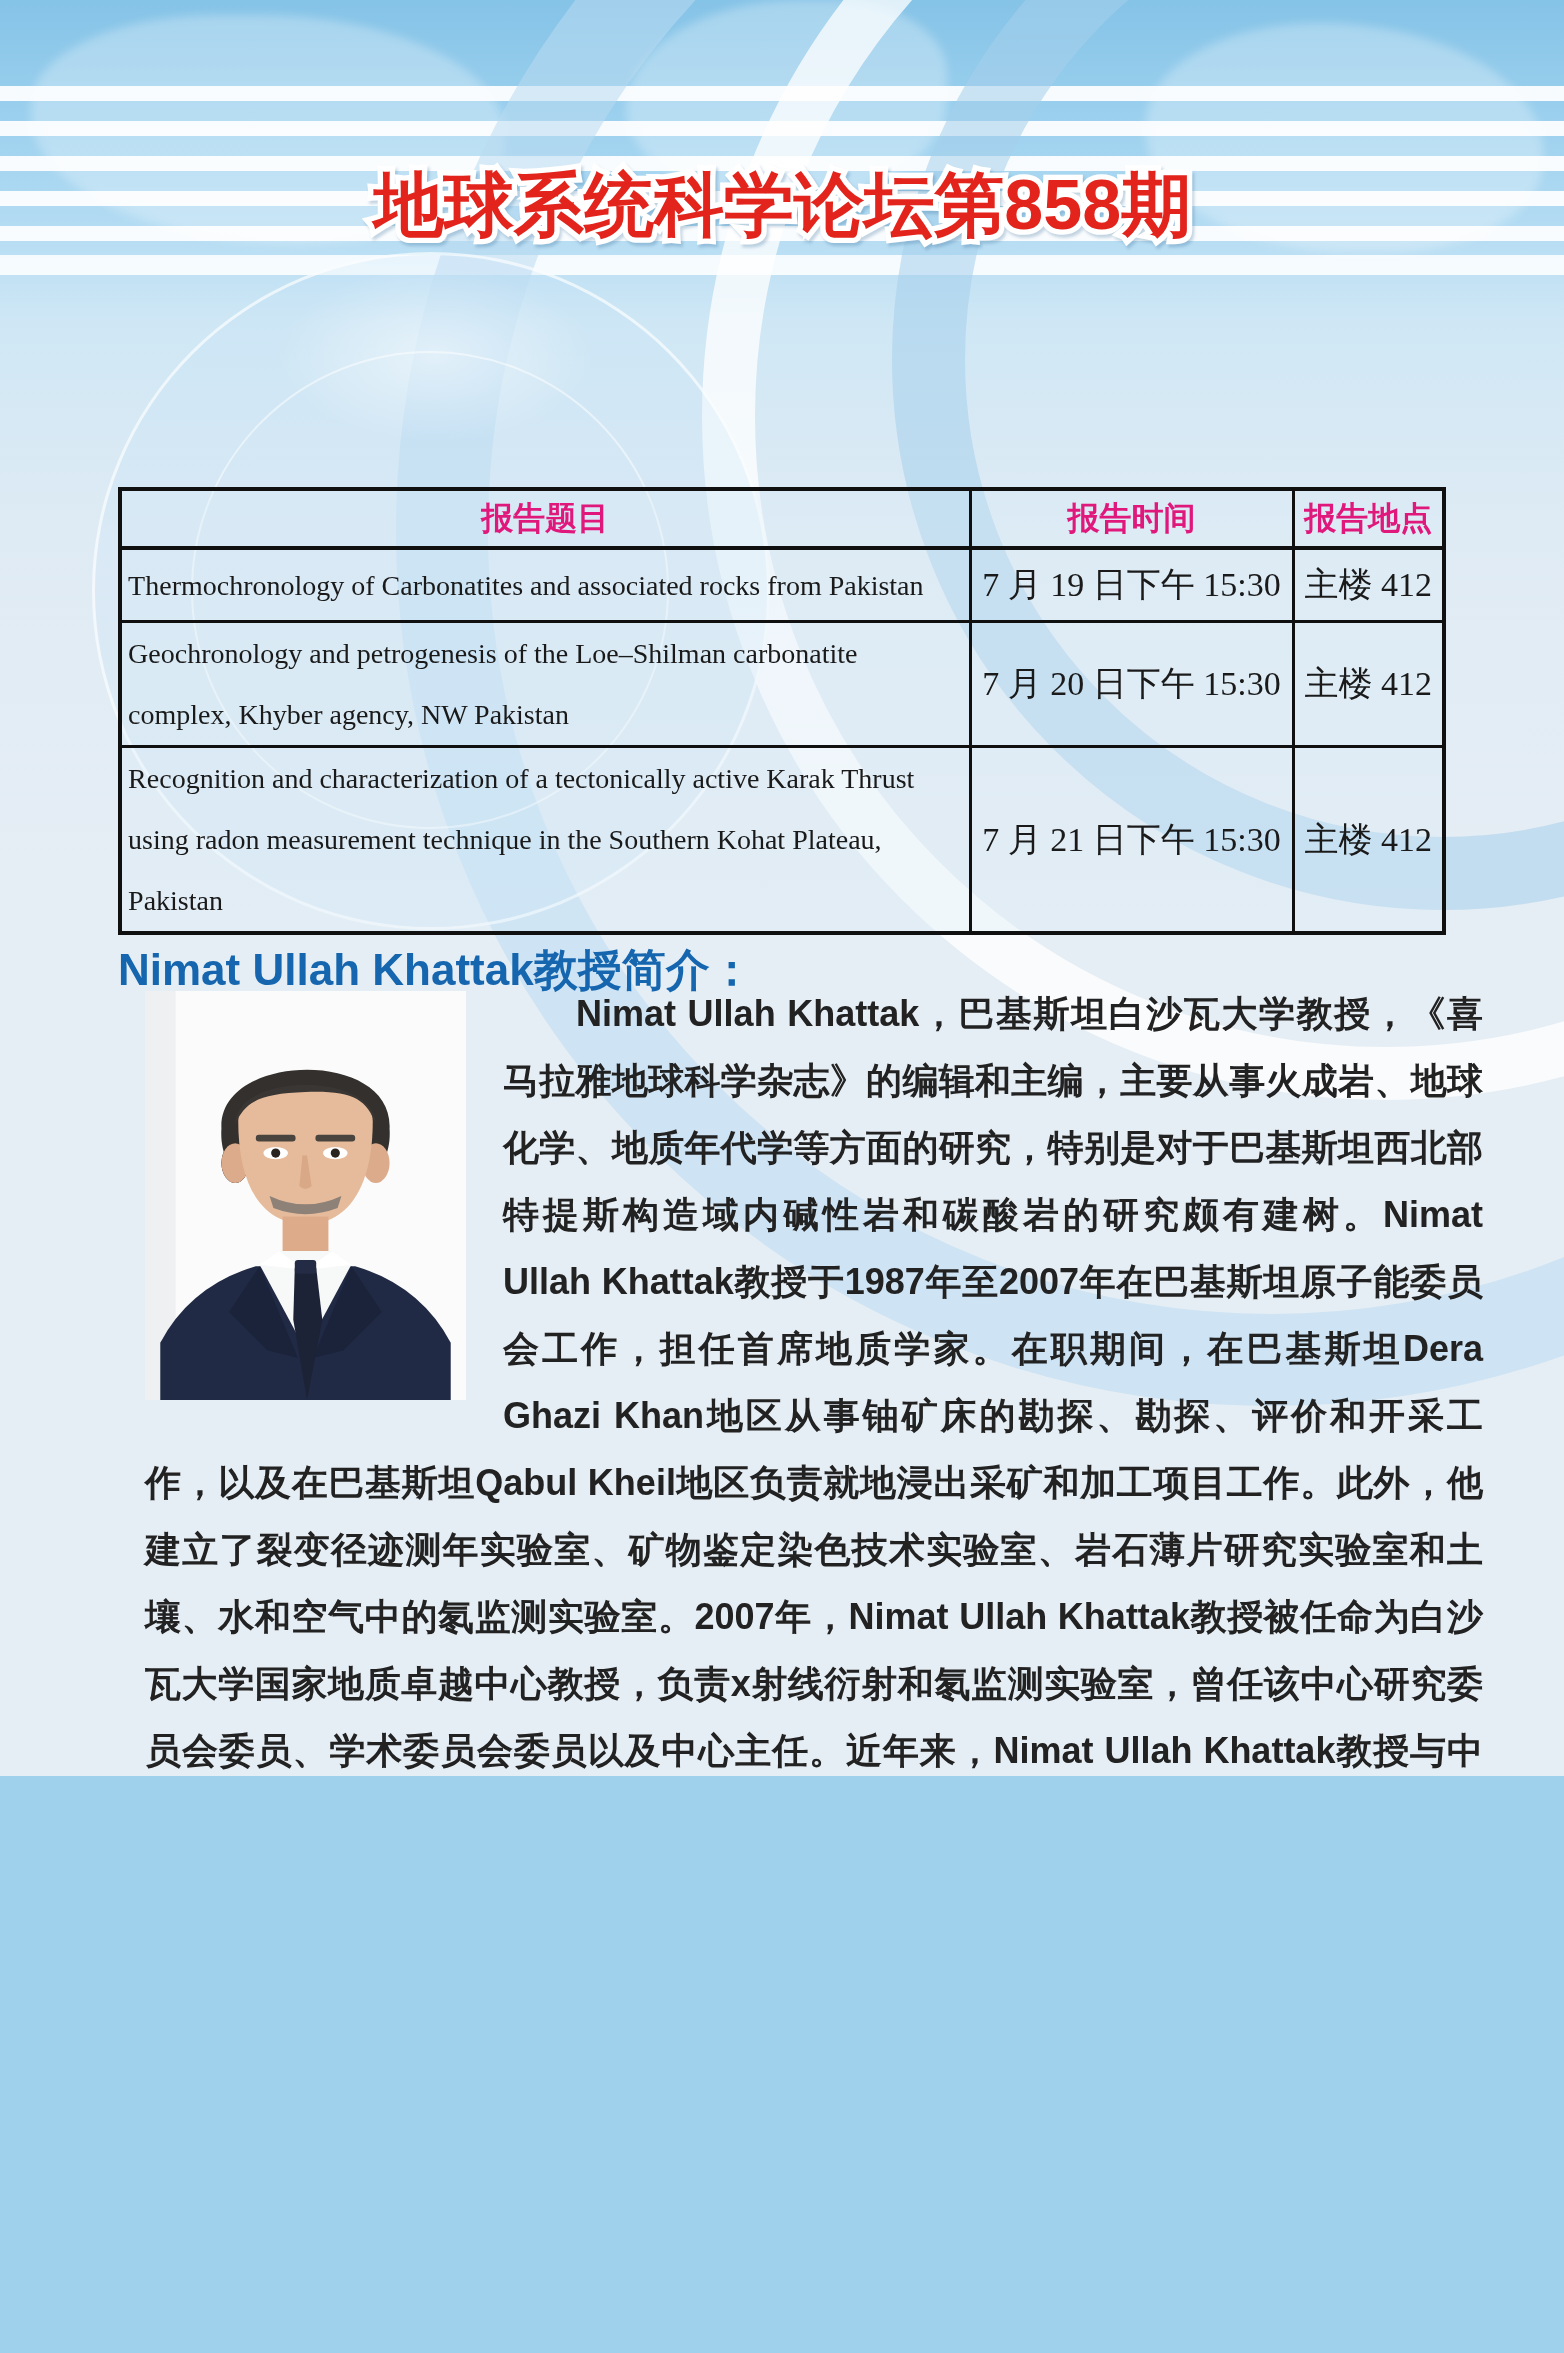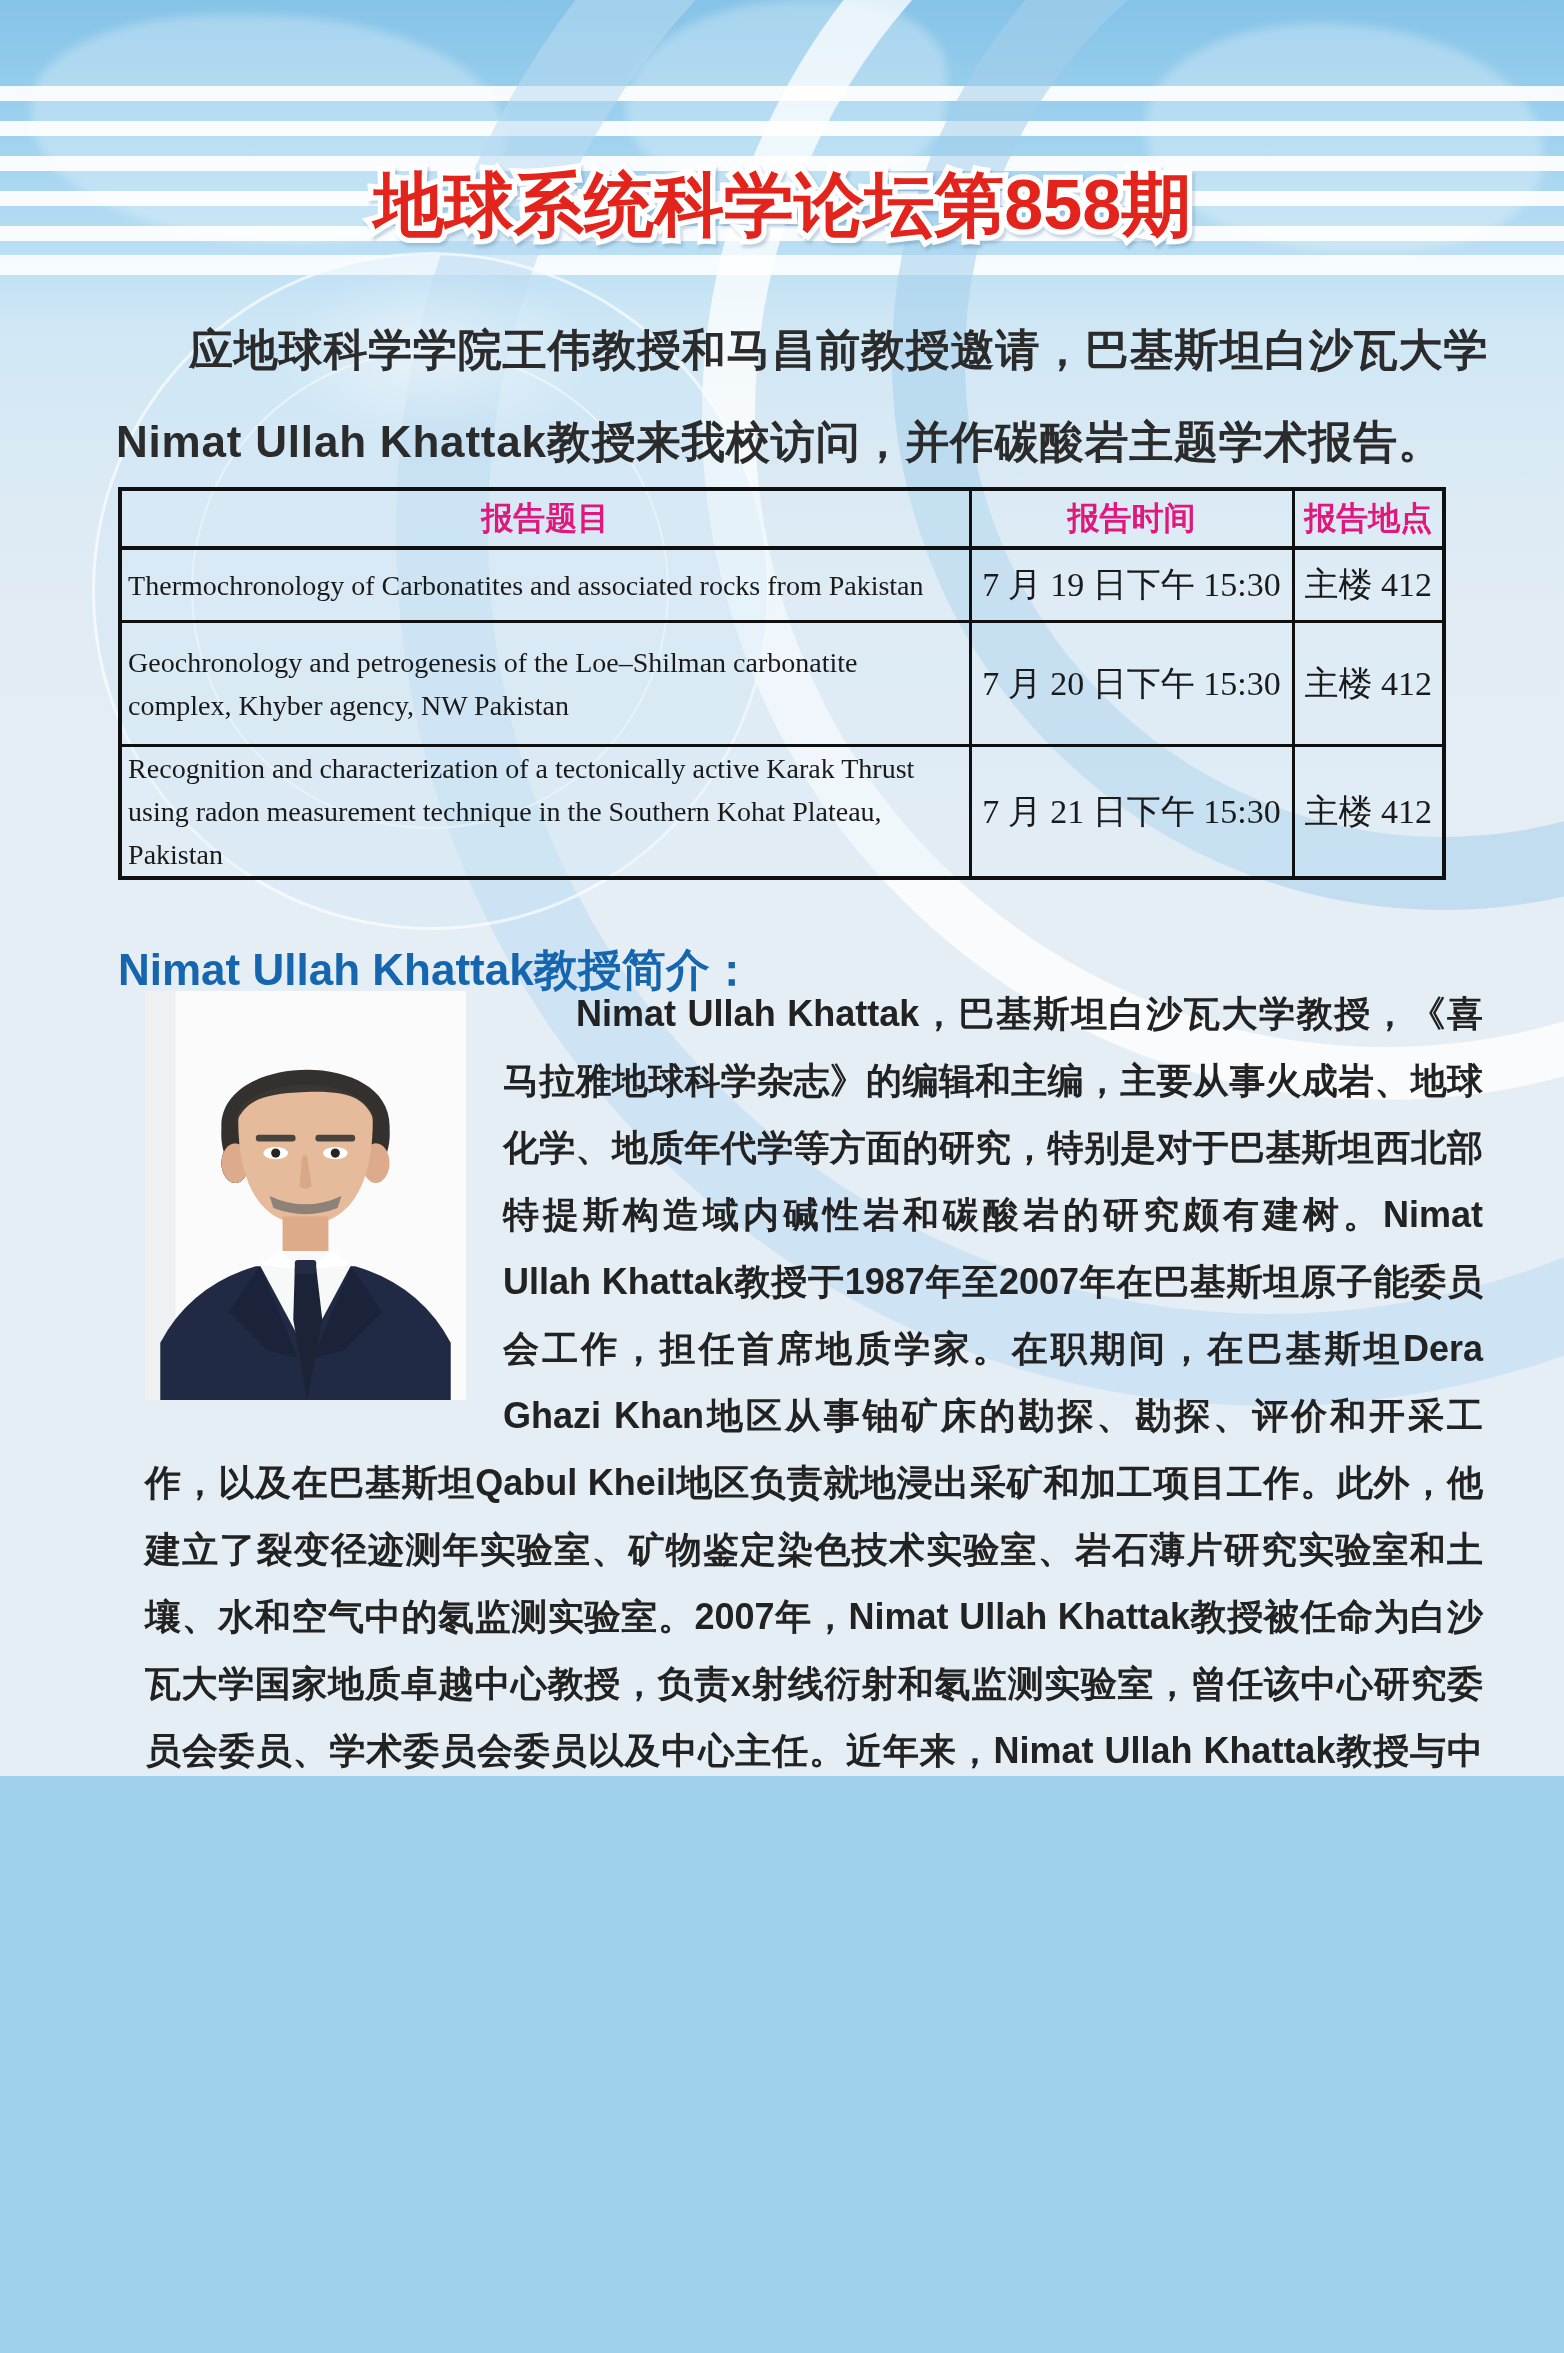--- a/index.html
+++ b/index.html
@@ -50,21 +50,21 @@
   table.lectures col.c2{width:24.4%;}
   table.lectures col.c3{width:11.4%;}
   table.lectures th,table.lectures td{
     border:3.1px solid #101010;padding:0 6.1px;font-family:Liberation Serif, serif;
   }
   table.lectures{border:4.6px solid #101010;}
   table.lectures th{
     height:55px;color:#e0187c;font-size:32px;font-weight:700;text-align:center;
     border-bottom-width:4.6px;
   }
-  td.cell-title{font-size:28px;color:#1a1a1a;text-align:left;padding-left:20px;line-height:43px;}
+  td.cell-title{font-size:28px;color:#1a1a1a;text-align:left;padding-left:20px;line-height:61px;}
   td.cell-time,td.cell-loc{font-size:34px;color:#1a1a1a;text-align:center;}
   tr.r1 td{height:70px;}
   tr.r2 td{height:121px;}
   tr.r3 td{height:127px;}
   
   .bio-heading{position:absolute;left:118px;top:908px;
     font-size:44px;font-weight:700;color:#1566ae;letter-spacing:0px;margin-top:33px;}
   .bio-para{position:absolute;left:115px;top:980px;width:1338px;
     font-size:36px;font-weight:600;color:#222;line-height:67px;
     text-align:justify;text-indent:73px;margin-left:30px;}
@@ -94,24 +94,20 @@
   <div class="ring globe1"></div>
   <div class="ring globe2"></div>
   <div class="globe-bottom"></div>
 
   <svg class="title-svg" viewBox="0 0 2048 210">
     <g transform="translate(1024,150)">
       <text text-anchor="middle" font-size="92" font-weight="bold" fill="#e2241c" stroke="#ffffff" stroke-width="14" paint-order="stroke" style="font-family:'Liberation Sans','DejaVu Sans',sans-serif;">地球系统科学论坛第858期</text>
     </g>
   </svg>
 
-  <div class="intro">
-    <div class="l1">应地球科学学院王伟教授和马昌前教授邀请，巴基斯坦白沙瓦大学</div>
-    <div class="l2">Nimat Ullah Khattak教授来我校访问，并作碳酸岩主题学术报告。</div>
-  </div>
 
   <table class="lectures">
     <colgroup>
         <col class="c1">
         <col class="c2">
         <col class="c3">
       </colgroup>
     <tbody>
         <tr>
       <th>报告题目</th>

